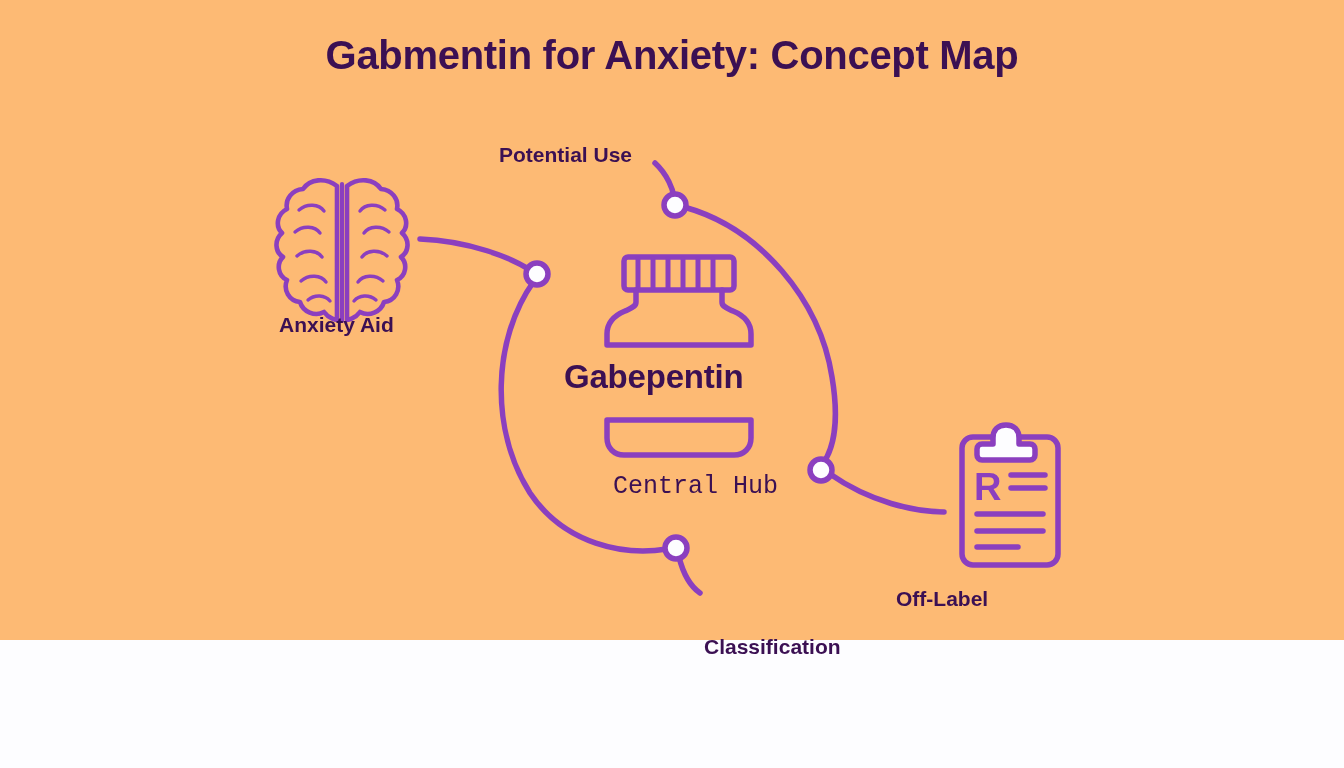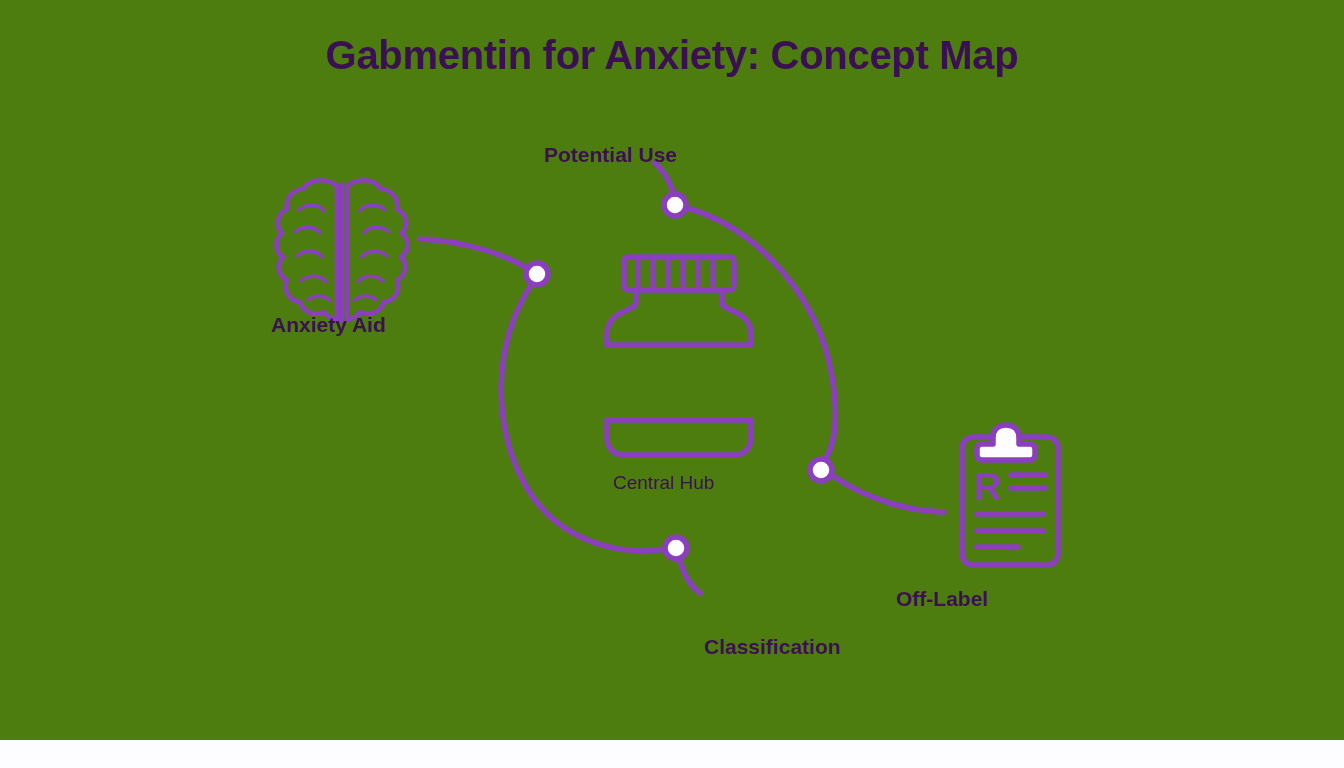--- a/index.html
+++ b/index.html
@@ -9,22 +9,22 @@
   body {
     width: 1344px;
     height: 768px;
     background: #fdfdff;
     font-family: "Liberation Sans", sans-serif;
     overflow: hidden;
   }
   #canvas {
     position: relative;
     width: 1344px;
-    height: 740px;
-    background: #4d7c0f;
+    height: 640px;
+    background: #fdba74;
   }
   #title {
     position: absolute;
     top: 33px;
     left: 0;
     width: 1344px;
     text-align: center;
     font-size: 40px;
     font-weight: bold;
     color: #3b1053;
@@ -40,35 +40,36 @@
   }
   .node-label {
     position: absolute;
     font-size: 21px;
     font-weight: bold;
     color: #3b1053;
     white-space: nowrap;
   }
   .sub-label {
     position: absolute;
-    font-size: 19px;
+    font-size: 25px;
     font-weight: normal;
     color: #3b1053;
     white-space: nowrap;
+    font-family: Liberation Mono, monospace;
   }
   #hub-label {
     position: absolute;
     font-size: 33px;
     font-weight: bold;
     color: #3b1053;
     white-space: nowrap;
     letter-spacing: -0.2px;
   }
-  #label-anxiety-aid { left: 271px; top: 313px; text-align: right; }
-  #label-potential-use { left: 499px; top: 143px; margin-left: 45px; }
+  #label-anxiety-aid { left: 279px; top: 313px; text-align: right; }
+  #label-potential-use { left: 499px; top: 143px; }
   #label-classification { left: 704px; top: 587px; margin-top: 48px; }
   #label-off-label { left: 896px; top: 587px; }
   #label-central-hub { left: 613px; top: 472px; }
   #hub-label { left: 564px; top: 358px; }
 </style>
 </head>
 <body>
 
 <div id="canvas">
 
@@ -187,16 +188,17 @@
   </svg>
 
   <div class="node-label" id="label-anxiety-aid">Anxiety Aid</div>
 
   <div class="node-label" id="label-potential-use">Potential Use</div>
 
   <div class="node-label" id="label-classification">Classification</div>
 
   <div class="node-label" id="label-off-label">Off-Label</div>
 
+  <div id="hub-label">Gabepentin</div>
 
   <div class="sub-label" id="label-central-hub">Central Hub</div>
 
 </div>
 
 </body></html>

